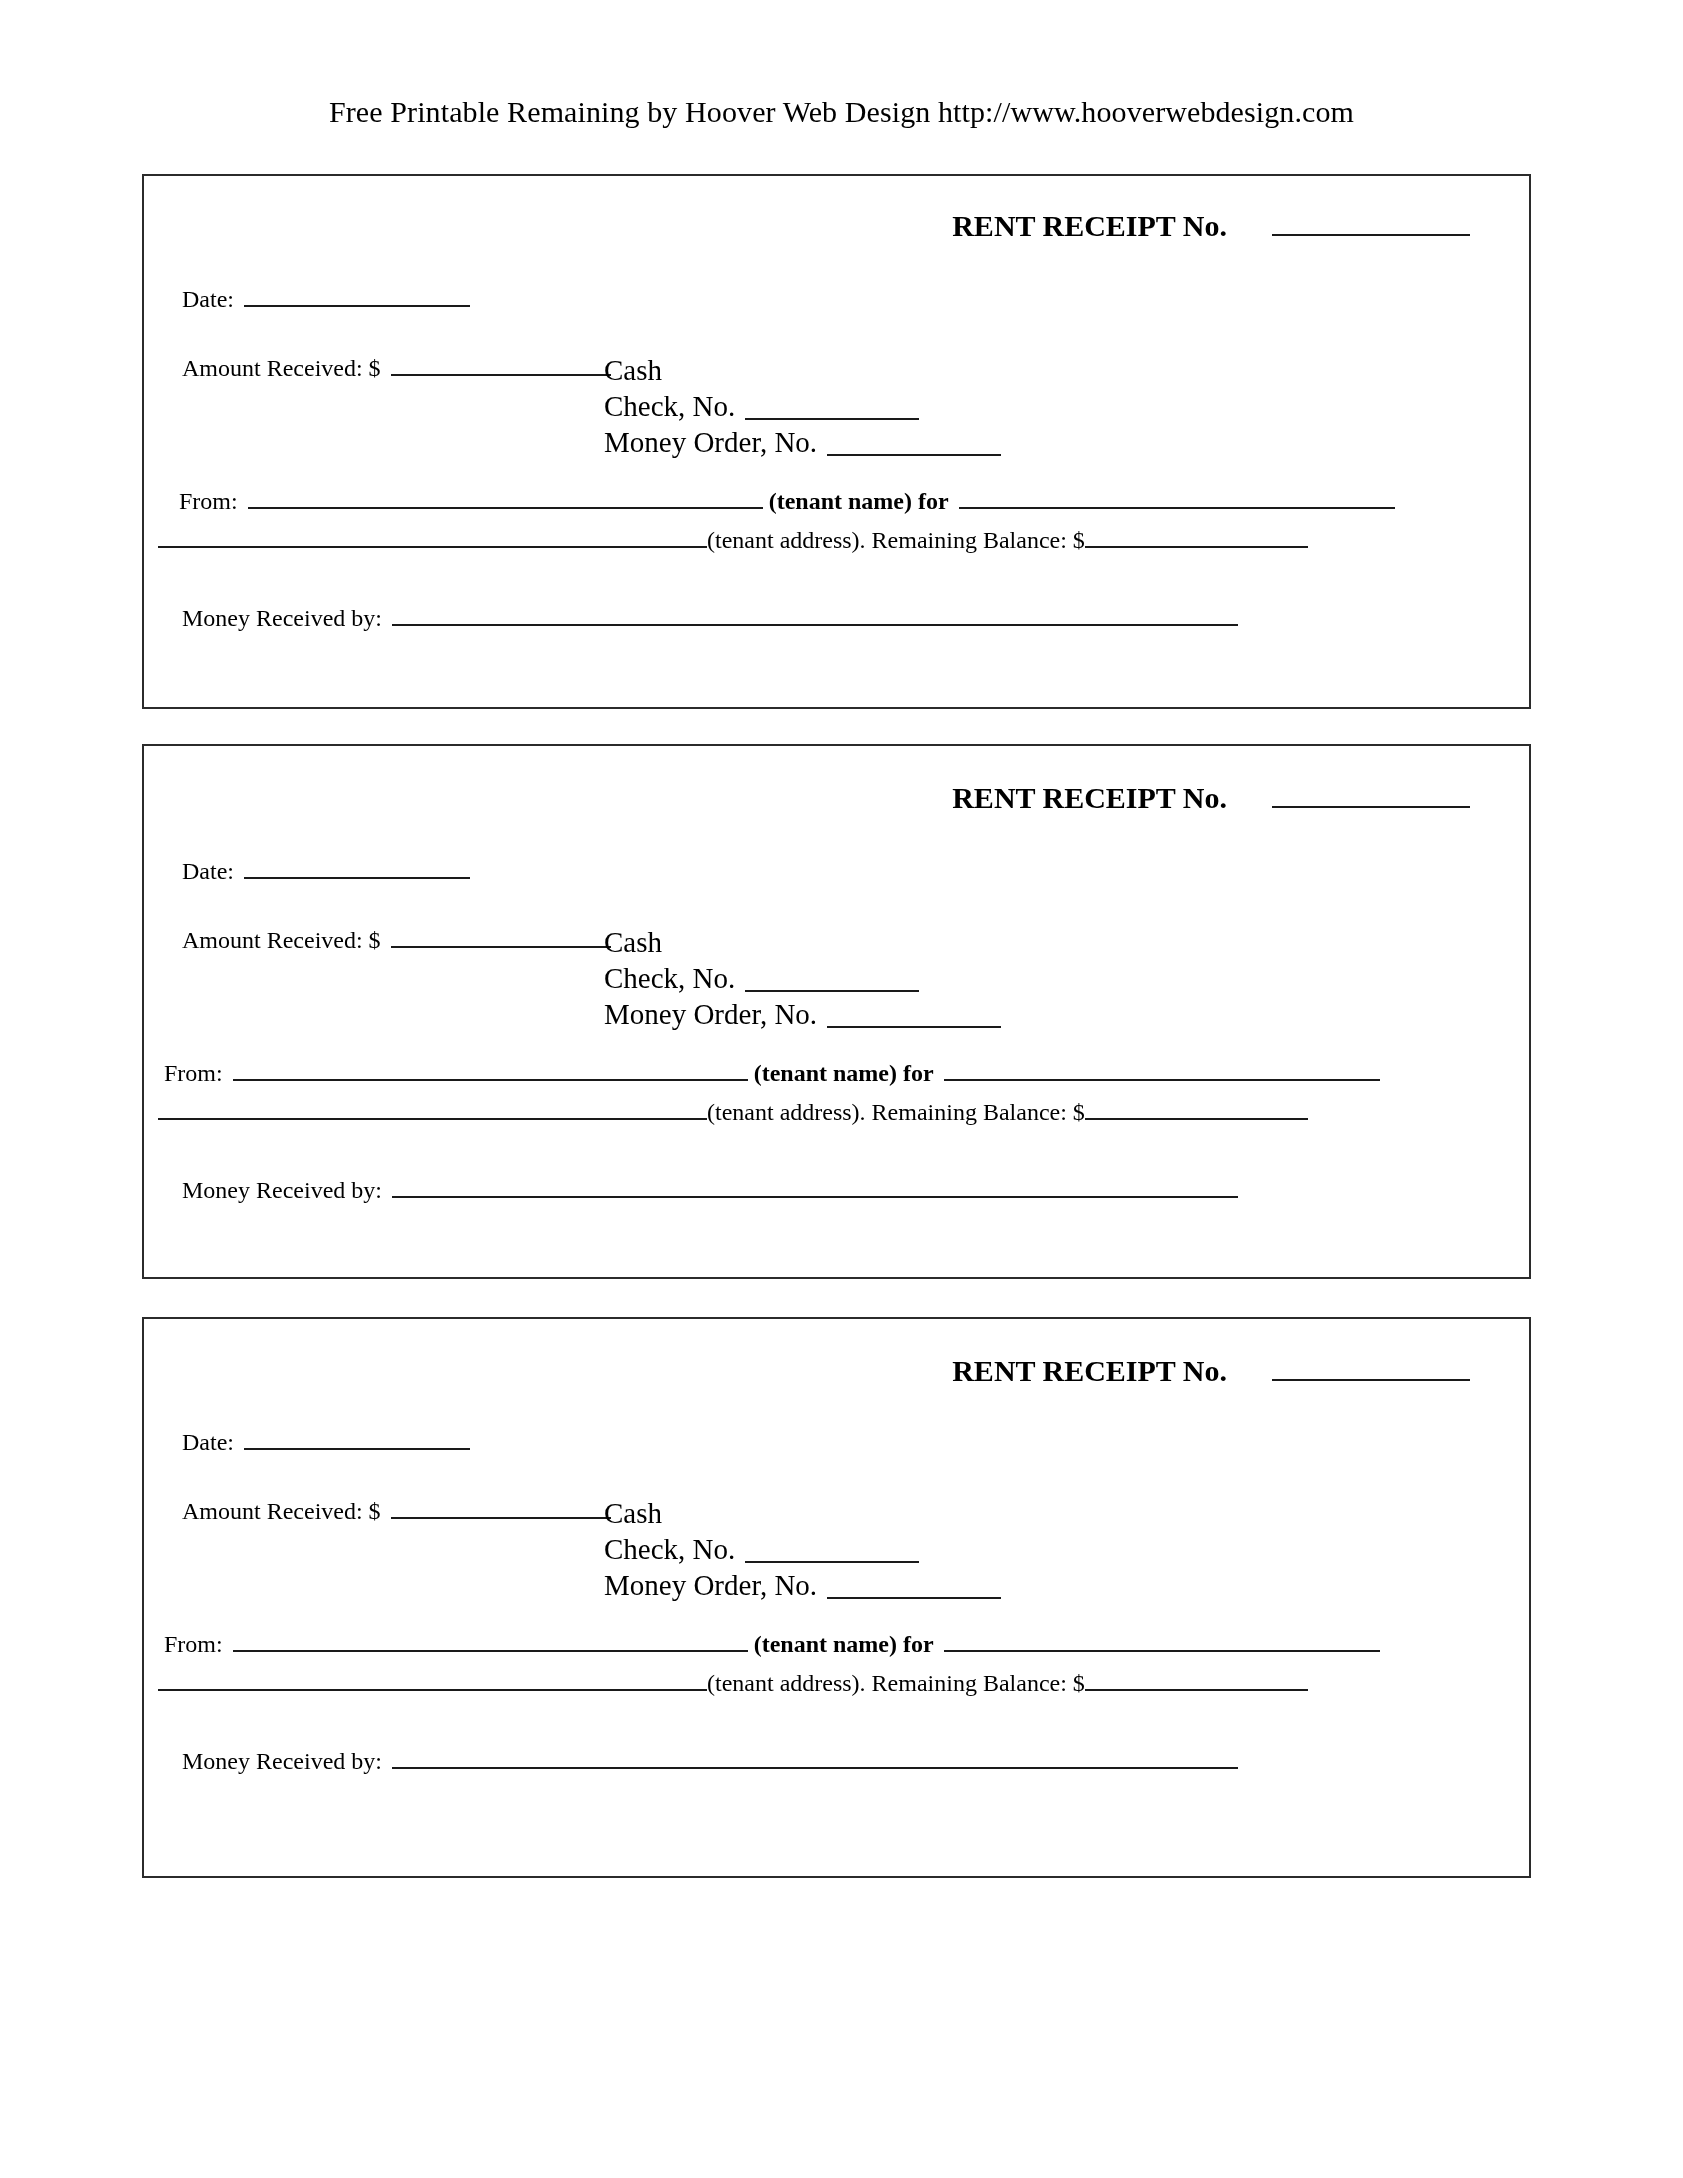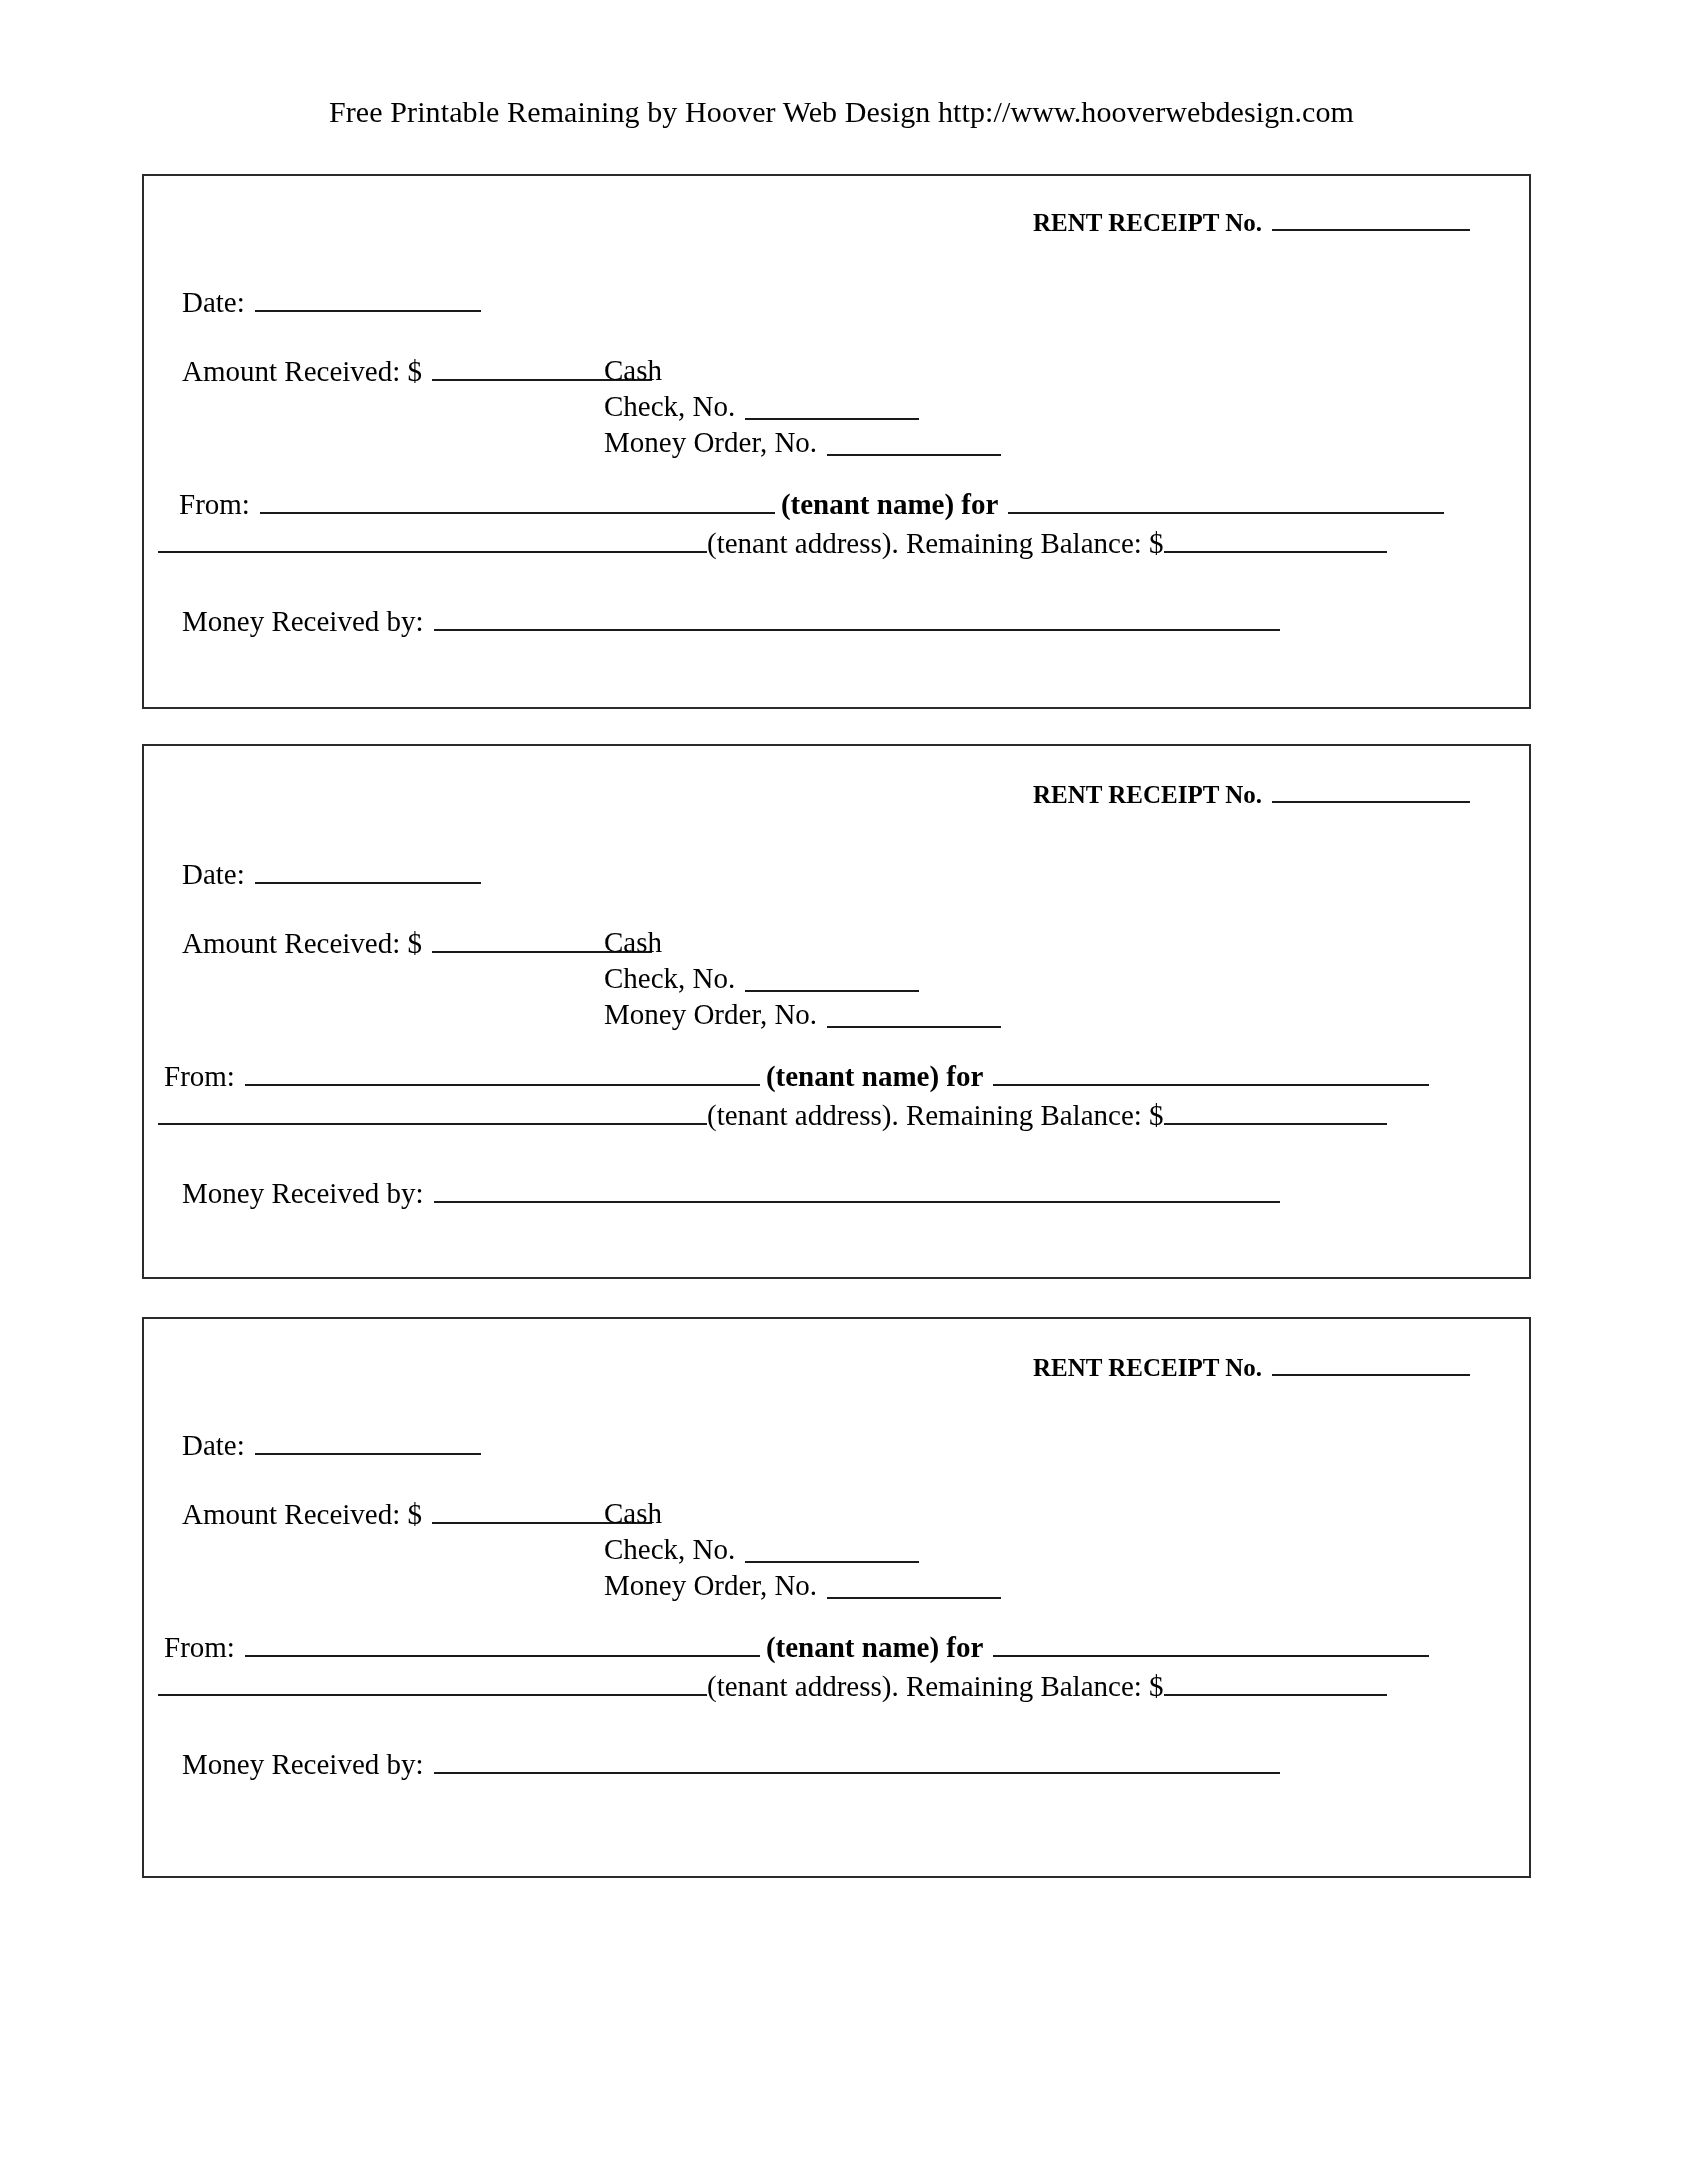--- a/index.html
+++ b/index.html
@@ -55,34 +55,35 @@
     width: 100%;
     height: 100%;
   }
 
   
   .title-row {
     position: absolute;
     right: 59px;
     display: flex;
     align-items: baseline;
-    font-size: 25px;
+    font-size: 30px;
     font-weight: bold;
     white-space: nowrap;
+    gap: 35px;
   }
   .r1 .title-row { top: 30px; }
   .r2 .title-row { top: 32px; }
   .r3 .title-row { top: 32px; }
 
   .title-row .blank { margin-left: 10px; }
 
   
   .row {
     position: absolute;
-    font-size: 29px;
+    font-size: 24px;
     line-height: 1.18;
     white-space: nowrap;
     display: flex;
     align-items: baseline;
   }
 
   
   .blank {
     display: inline-block;
     border-bottom: 2.2px solid #1a1a1a;

